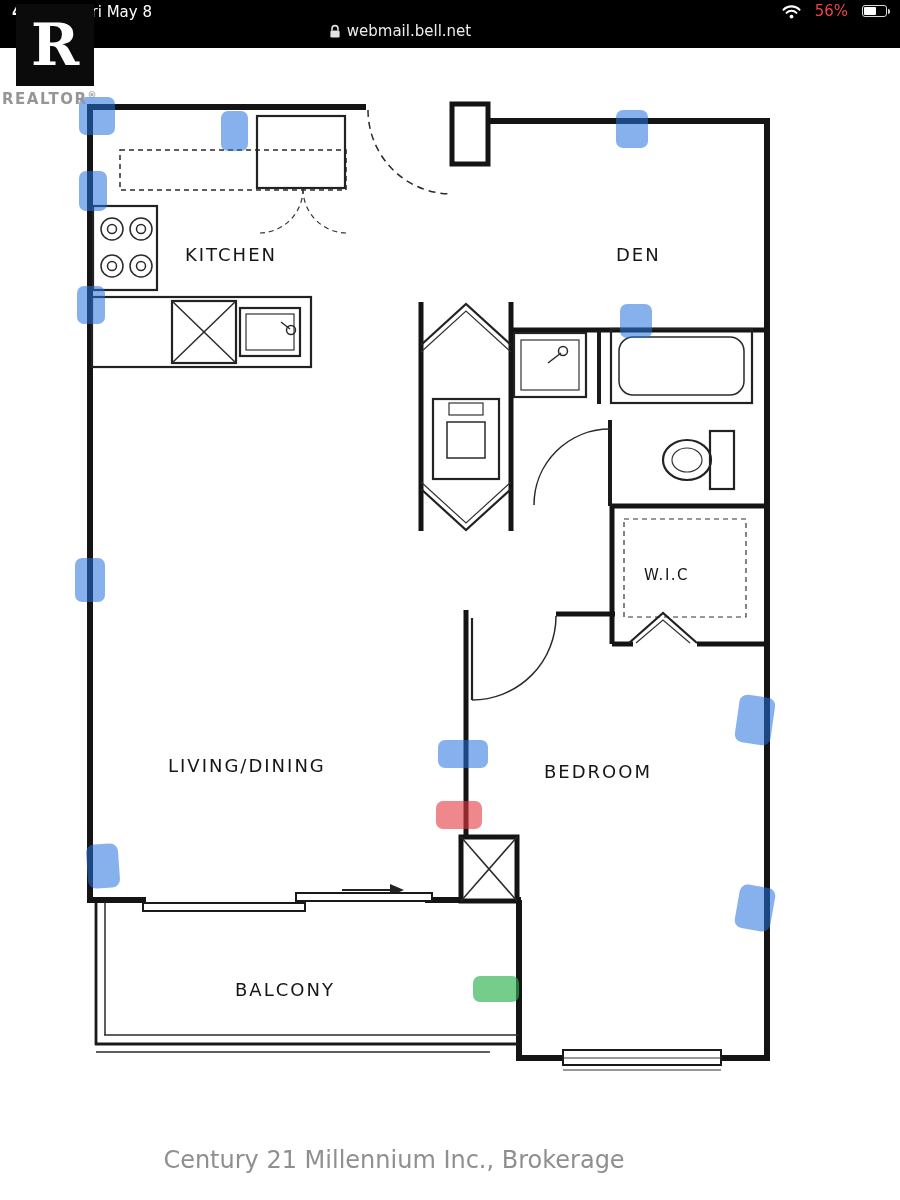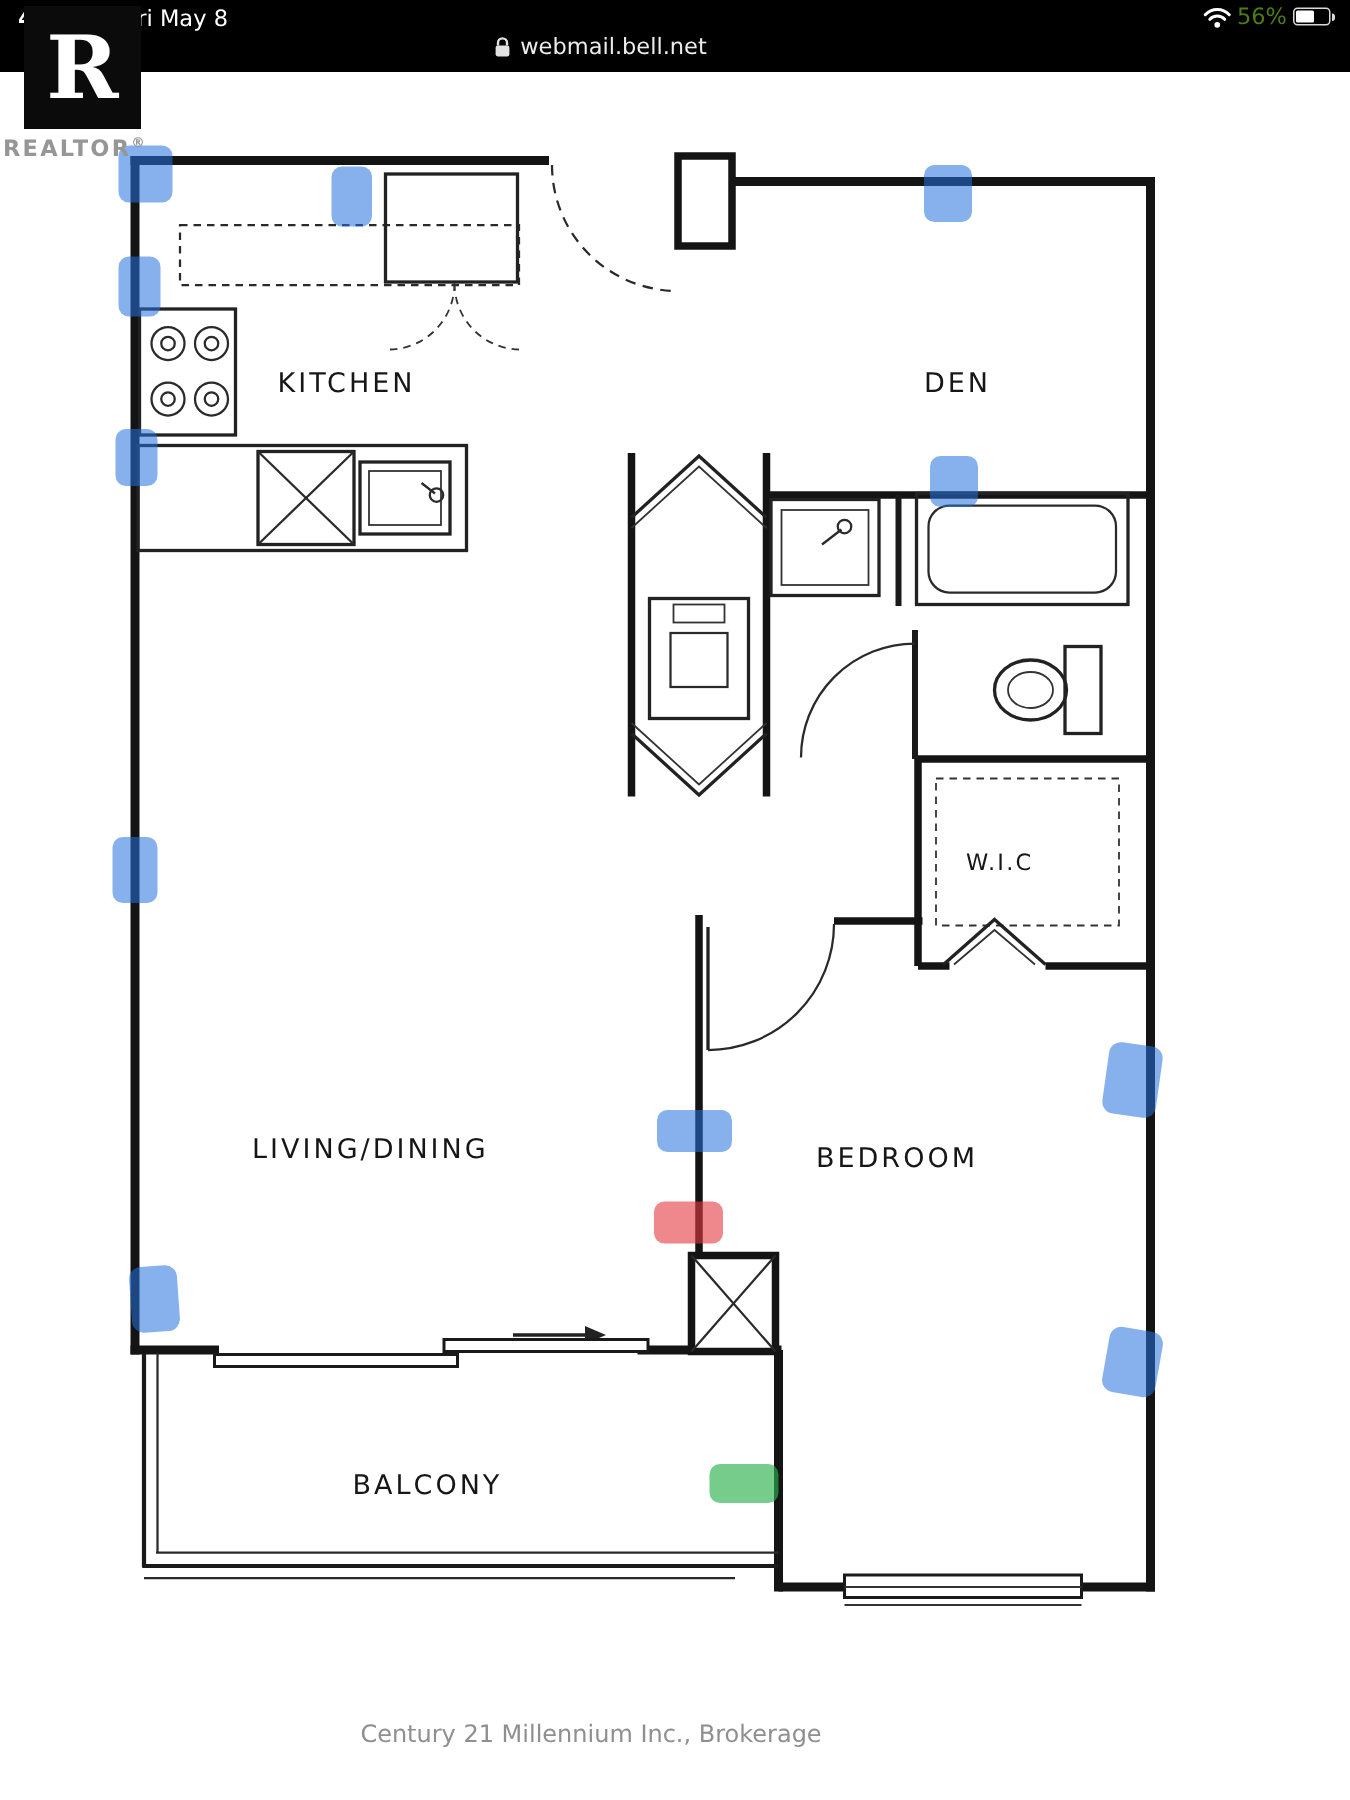--- a/index.html
+++ b/index.html
@@ -2,21 +2,21 @@
 <html><head>
 <meta charset="utf-8">
 <style>
   html,body{margin:0;padding:0;background:#444;}
   .screen{position:relative;width:900px;height:1200px;background:#ffffff;overflow:hidden;
           font-family:"DejaVu Sans",sans-serif;}
   
   .topbar{position:absolute;top:0;left:0;width:900px;height:48px;background:#000;z-index:5;}
   .sb-time{position:absolute;left:12px;top:3px;color:#fff;font-size:15px;font-weight:700;}
   .sb-date{position:absolute;left:84px;top:3px;color:#fff;font-size:15px;font-weight:400;}
-  .sb-right{position:absolute;right:10px;top:2px;display:flex;align-items:center;gap:4px;color:#4d7c0f;font-size:15px;justify-content:space-between;}
+  .sb-right{position:absolute;right:10px;top:2px;display:flex;align-items:center;gap:14px;color:#ef4444;font-size:15px;justify-content:space-between;}
   .battery{position:relative;width:25px;height:12px;border:1px solid rgba(255,255,255,.85);border-radius:3px;display:flex;align-items:center;padding:1px;box-sizing:border-box;}
   .battery-fill{height:100%;width:55%;background:#fff;border-radius:1px;}
   .battery-nub{width:2px;height:5px;background:rgba(255,255,255,.85);border-radius:0 2px 2px 0;margin-left:1px;}
   .urlrow{position:absolute;top:22px;left:0;width:800px;display:flex;justify-content:center;align-items:center;gap:6px;color:#ececec;font-size:15px;}
   
   .rlogo{position:absolute;left:16px;top:4px;z-index:6;}
   .rlogo-box{width:78px;height:82px;background:#0b0b0b;display:flex;align-items:center;justify-content:center;}
   .rlogo-r{color:#fff;font-family:"DejaVu Serif",serif;font-weight:bold;font-size:58px;line-height:1;}
   .rlogo-text{margin-top:4px;margin-left:-14px;color:#969696;font-size:15px;font-weight:bold;letter-spacing:1.5px;white-space:nowrap;}
   .rlogo-text sup{font-size:9px;}
@@ -27,21 +27,21 @@
   .w4{stroke:#1a1a1a;stroke-width:4;fill:none;}
   .f2{stroke:#222;stroke-width:2.2;fill:none;}
   .f15{stroke:#2a2a2a;stroke-width:1.5;fill:none;}
   .f1{stroke:#333;stroke-width:1.2;fill:none;}
   .dash{stroke-dasharray:7 5;}
   .dash2{stroke-dasharray:5 4;}
   .lbl{font-family:"DejaVu Sans",sans-serif;font-size:18px;fill:#161616;letter-spacing:2px;}
   .lbl-sm{font-size:15px;letter-spacing:1.5px;}
   .hl{fill-opacity:0.55;}
   
-  .footer{position:absolute;top:1146px;left:0;width:788px;text-align:center;color:#8f8f8f;font-size:16px;}
+  .footer{position:absolute;top:1146px;left:0;width:788px;text-align:center;color:#8f8f8f;font-size:24px;}
 </style>
 </head>
 <body>
 
 <div class="screen">
 
   <div class="topbar">
     <span class="sb-time">4:29 PM</span>
     <span class="sb-date">Fri May 8</span>
     <div class="sb-right">

